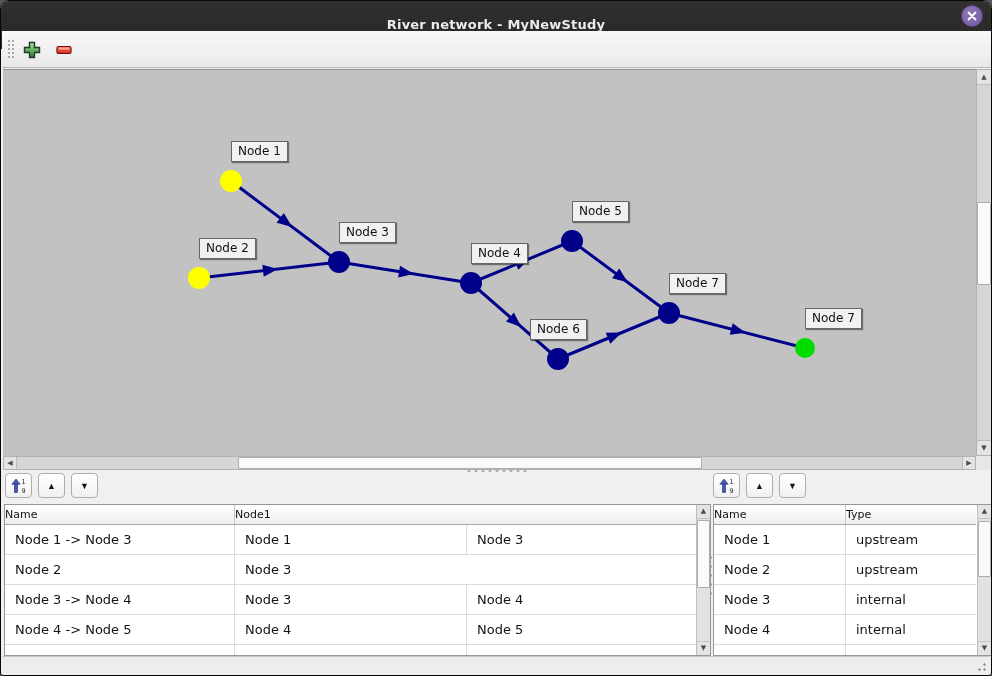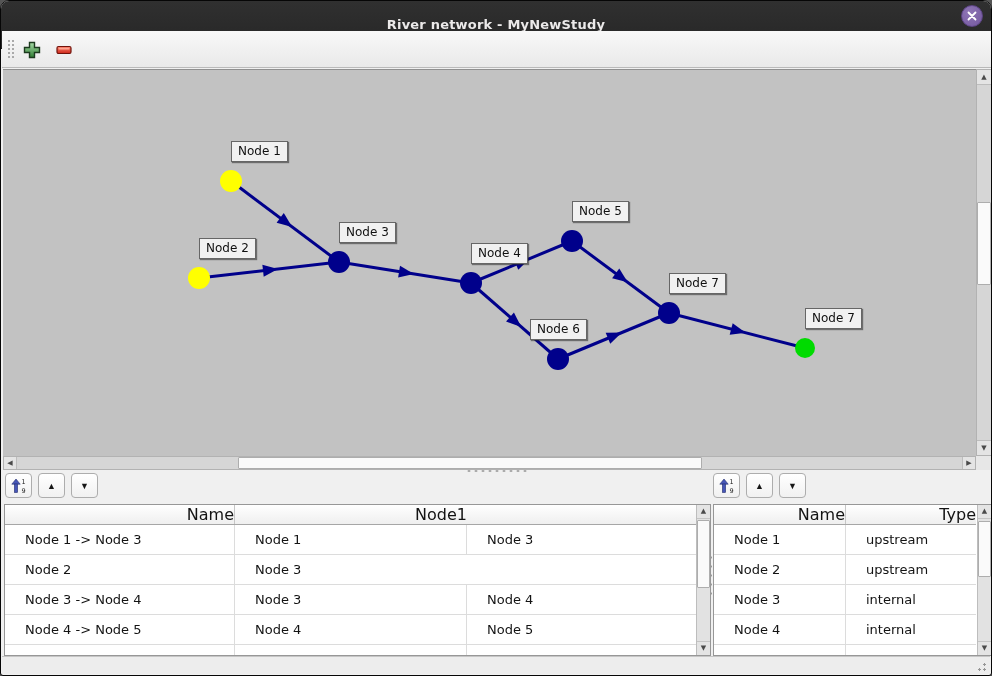--- a/index.html
+++ b/index.html
@@ -92,27 +92,27 @@
     position:absolute; top:503px; height:152px; background:#fff;
     border:1px solid #979797; overflow:hidden;
   }
   .tf-left { left:3px; width:707px; }
   .tf-right { left:712px; width:279px; }
   .tbody-wrap { position:absolute; left:0; top:0; bottom:0; }
   .tf-left .tbody-wrap { width:691px; }
   .tf-right .tbody-wrap { width:262px; }
   .thead { display:flex; height:20px; background:linear-gradient(#ffffff,#efefef); border-bottom:1px solid #a6a6a6; }
   .th {
-    font-size:16px; color:#131313; text-align:right; line-height:19px;
+    font-size:11px; color:#131313; text-align:left; line-height:19px;
     border-right:1px solid #c6c6c6; overflow:hidden;
   }
   .th:last-child { border-right:none; }
   .trow { display:flex; height:30px; border-bottom:1px solid #dcdcdc; background:#fff; }
   .td {
-    font-size:13px; color:#131313; line-height:29px; padding-left:20px;
+    font-size:13px; color:#131313; line-height:29px; padding-left:10px;
     border-right:1px solid #dcdcdc; overflow:hidden; white-space:nowrap;
   }
   .td:last-child { border-right:none; }
   .tf-left  .th:nth-child(1), .tf-left  .td:nth-child(1) { width:230px; }
   .tf-left  .th:nth-child(2), .tf-left  .td:nth-child(2) { width:232px; }
   .tf-left  .th:nth-child(3), .tf-left  .td:nth-child(3) { width:229px; }
   .tf-right .th:nth-child(1), .tf-right .td:nth-child(1) { width:132px; }
   .tf-right .th:nth-child(2), .tf-right .td:nth-child(2) { width:130px; }
   .table-sb {
     position:absolute; right:0; top:0; bottom:0; width:14px;

